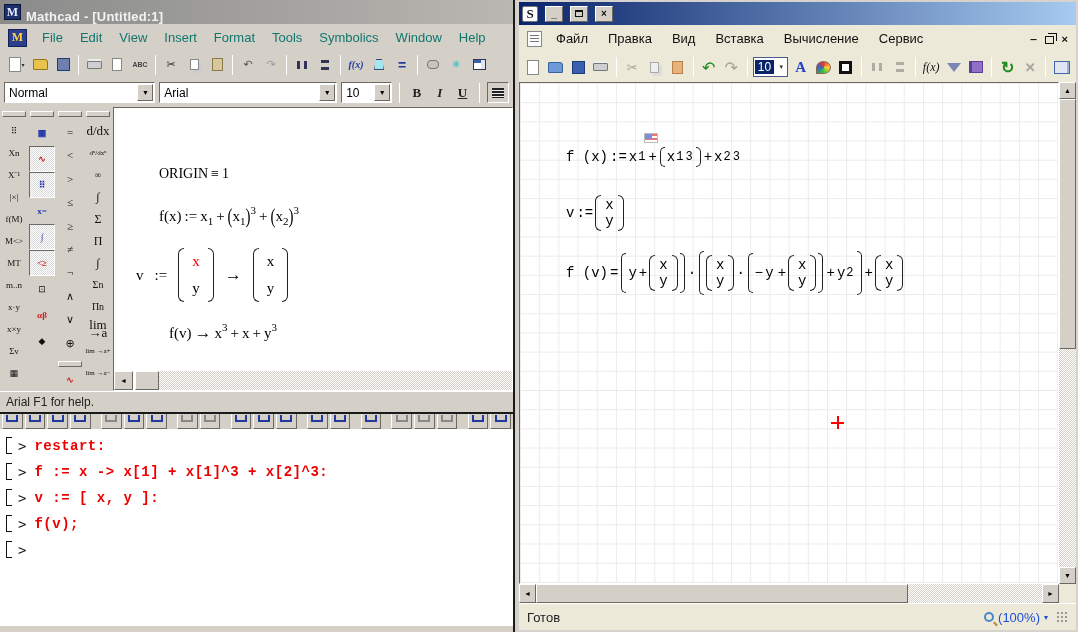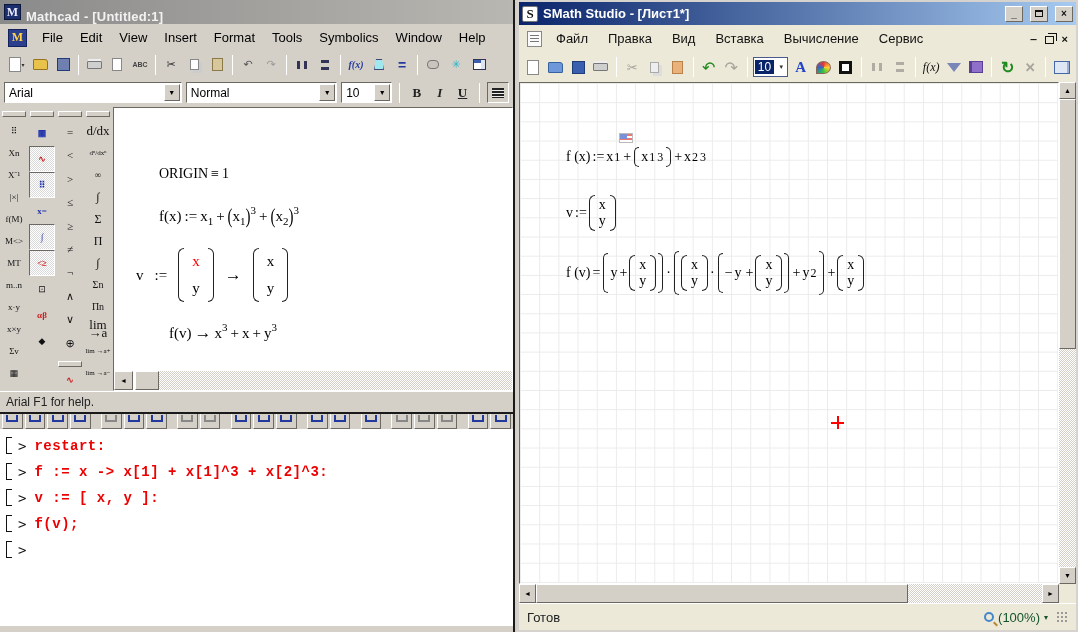--- a/index.html
+++ b/index.html
@@ -26,21 +26,21 @@
 
   
   .mathcad { position:absolute; left:0; top:0; width:513px; height:411px; display:flex; flex-direction:column; background:#d4d0c8; }
   .mc-title { height:24px; background:linear-gradient(90deg,#8a8a8a,#b9b7b1); display:flex; align-items:center; padding:0 4px; gap:5px; }
   .mc-app-icon { width:17px; height:16px; background:#1b2f6e; border:1px solid #0a163c; color:#e8e8f8; font-weight:bold;
            font-size:12px; display:flex; align-items:center; justify-content:center; font-family:"Liberation Serif",serif; }
   .mc-title-text { color:#f2f2f2; font-size:13px; font-weight:bold; letter-spacing:.2px;margin-top:8px; }
   .mc-menubar { height:27px; display:flex; align-items:center; gap:17px; padding:0 8px; }
   .mc-doc-icon { width:19px; height:18px; background:#2b3f8e; border:1px solid #14225c; color:#ffd24a; font-weight:bold; font-size:12px;
            display:flex; align-items:center; justify-content:center; font-family:"Liberation Serif",serif; margin-right:-2px; }
-  .mc-menu { font-size:13px; color:#000000; }
+  .mc-menu { font-size:13px; color:#0f766e; }
   .mc-toolbar { height:27px; display:flex; align-items:center; padding:0 6px; gap:1px; }
   .mc-formatbar { height:29px; display:flex; align-items:center; padding:0 4px; gap:4px; }
   .biu { font-family:"Liberation Serif",serif; font-weight:bold; color:#222; font-size:13px; width:20px; text-align:center; }
   .mc-body { flex:1; display:flex; min-height:0; }
   .mc-palette { width:113px; background:#d4d0c8; display:flex; gap:0; padding-top:2px; }
   .pal-col { width:28px; display:flex; flex-direction:column; align-items:center; }
   .grip { width:24px; height:6px; border:1px solid; border-color:#fff #6b6961 #6b6961 #fff; background:#d4d0c8; margin:2px 0 3px; }
   .pal-btn { width:26px; height:22px; display:flex; align-items:center; justify-content:center; font-size:9px; color:#111;
            font-family:"Liberation Serif",serif; white-space:pre-line; text-align:center; line-height:8px; }
   .pal-col2 .pal-btn { height:26px; }
@@ -128,28 +128,28 @@
   .sm-vscroll { width:17px; display:flex; flex-direction:column; background:#d4d0c8; }
   .sm-vscroll .scroll-btn { height:17px; }
   .sm-vscroll .thumb { height:250px; background:#d4d0c8; border:1px solid; border-color:#fff #6b6961 #6b6961 #fff; }
   .sm-vscroll .track { flex:1; }
   .sm-hscroll { height:19px; display:flex; background:#d4d0c8; }
   .sm-hscroll .scroll-btn { width:17px; height:19px; }
   .sm-hscroll .thumb { width:372px; background:#d4d0c8; border:1px solid; border-color:#fff #6b6961 #6b6961 #fff; }
   .sm-hscroll .track { flex:1; }
   .sm-hscroll .corner { width:17px; background:#ece9d8; }
   .sm-status { height:27px; display:flex; align-items:center; padding:0 8px; font-size:13px; color:#222; border-top:1px solid #fff; }
-  .sm-zoom { margin-left:auto; display:flex; align-items:center; gap:4px; font-size:13px; color:#14532d; }
+  .sm-zoom { margin-left:auto; display:flex; align-items:center; gap:4px; font-size:13px; color:#1d4ed8; }
   .mag { width:10px; height:10px; border:2px solid #4488cc; border-radius:50%; position:relative; }
   .mag::after { content:""; position:absolute; width:5px; height:2px; background:#b8863a; transform:rotate(45deg); left:7px; top:9px; }
   .gripdots { width:12px; height:12px; margin-left:4px;
     background-image:radial-gradient(#999 1px,transparent 1.2px); background-size:4px 4px; background-position:bottom right; }
 
   
-  .smmath { position:absolute; font-family:Liberation Serif, serif; font-size:14px; color:#000; white-space:nowrap; display:inline-flex; align-items:center;justify-content:center; }
+  .smmath { position:absolute; font-family:Liberation Mono, monospace; font-size:14px; color:#000; white-space:nowrap; display:inline-flex; align-items:center;justify-content:center; }
   .smmath .ssub { font-size:12px; vertical-align:-6px; padding:0 1px; }
   .smmath .ssup { font-size:12px; vertical-align:8px; padding:0 1px; }
   .smmath .opn { padding:0 2px; }
   .bp { display:inline-flex; align-items:stretch; margin:0 1px; }
   .bp > .pl { width:5px; border:1.2px solid #222; border-right:none; border-radius:7px 0 0 7px; }
   .bp > .pr { width:5px; border:1.2px solid #222; border-left:none; border-radius:0 7px 7px 0; }
   .bp > .inner { display:inline-flex; align-items:center; padding:2px 2px; }
   .svec .vals { padding:2px 4px; line-height:16px; }
   .flagwrap { position:relative; }
   .flag { position:absolute; left:-2px; top:-16px; width:14px; height:10px; border:1px solid #bbb;
@@ -250,28 +250,28 @@
           </div>
         <div class="tbtn" style="color:#2bb5c9">
             <span>✳</span>
           </div>
         <div class="tbtn">
             <span style="display:block;width:13px;height:11px;background:linear-gradient(#3a5fae 3px,#fff 3px);border:1px solid #335;box-shadow:inset -4px 0 0 #dde4f2"></span>
           </div>
       </div>
 
       <div class="mc-formatbar">
+        <div class="combo" style="width:160px">
+          <span class="val">Normal</span>
+          <span class="drop">
+              <span>▼</span>
+            </span>
+        </div>
         <div class="combo" style="width:188px">
           <span class="val">Arial</span>
-          <span class="drop">
-              <span>▼</span>
-            </span>
-        </div>
-        <div class="combo" style="width:160px">
-          <span class="val">Normal</span>
           <span class="drop">
               <span>▼</span>
             </span>
         </div>
         <div class="combo" style="width:54px">
           <span class="val">10</span>
           <span class="drop">
               <span>▼</span>
             </span>
         </div>
@@ -509,21 +509,20 @@
         </div>
       </div>
     </div>
   </div>
 
   <div class="smath">
     <div class="sm-title">
       <span class="sm-app-icon">
           <span>S</span>
         </span>
-      <span class="sm-title-text">SMath Studio - [Лист1*]</span>
       <span class="winbtn">
           <span>_</span>
         </span>
       <span class="winbtn">
           <span class="maxbox"></span>
         </span>
       <span class="winbtn">
           <span>×</span>
         </span>
     </div>

